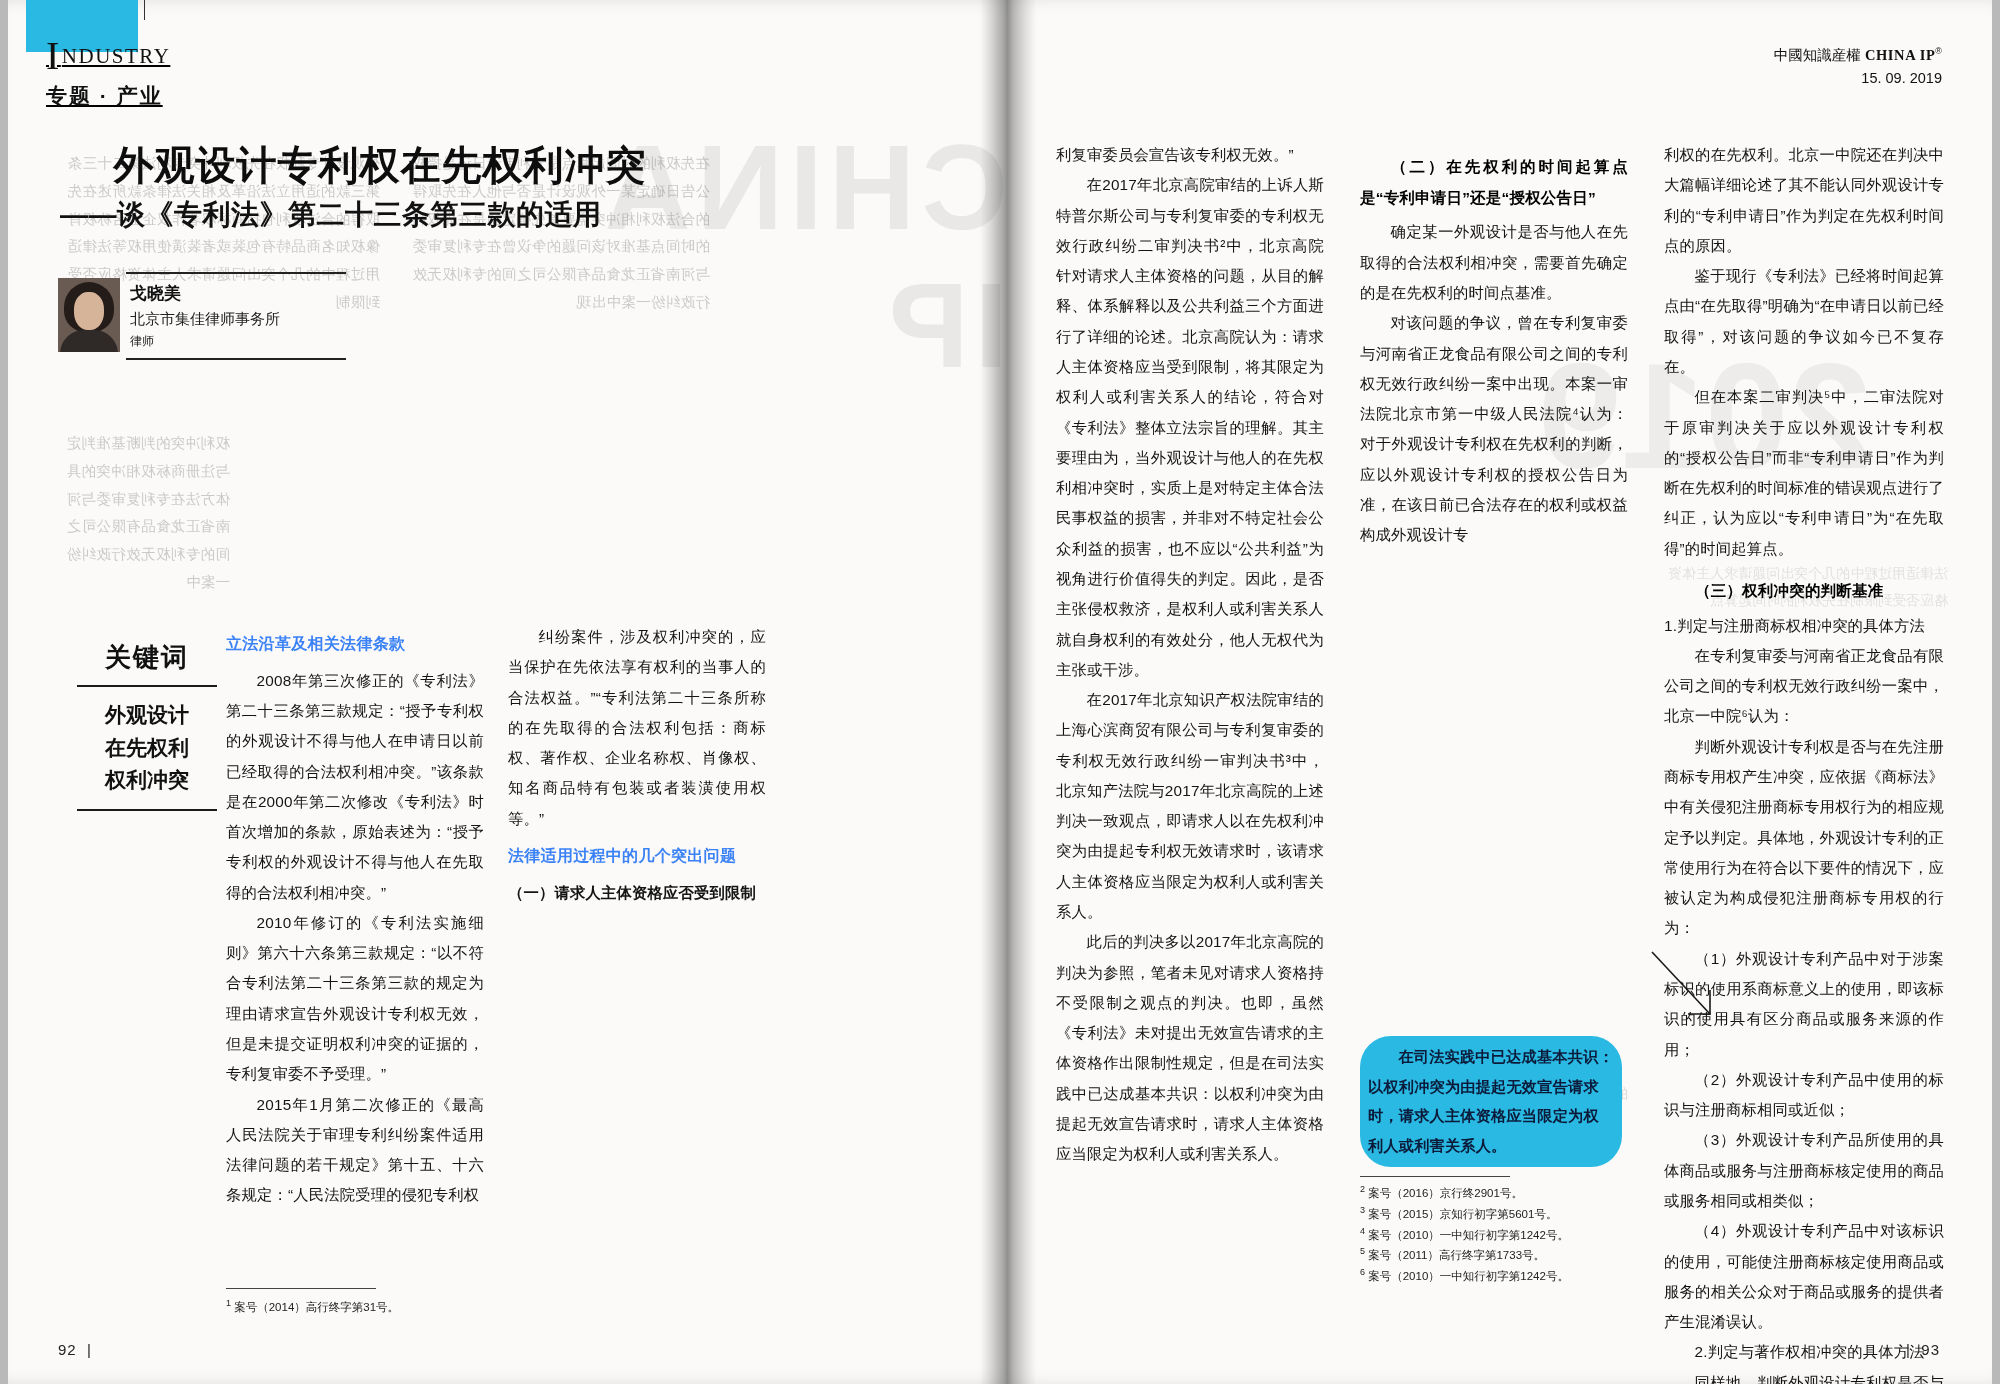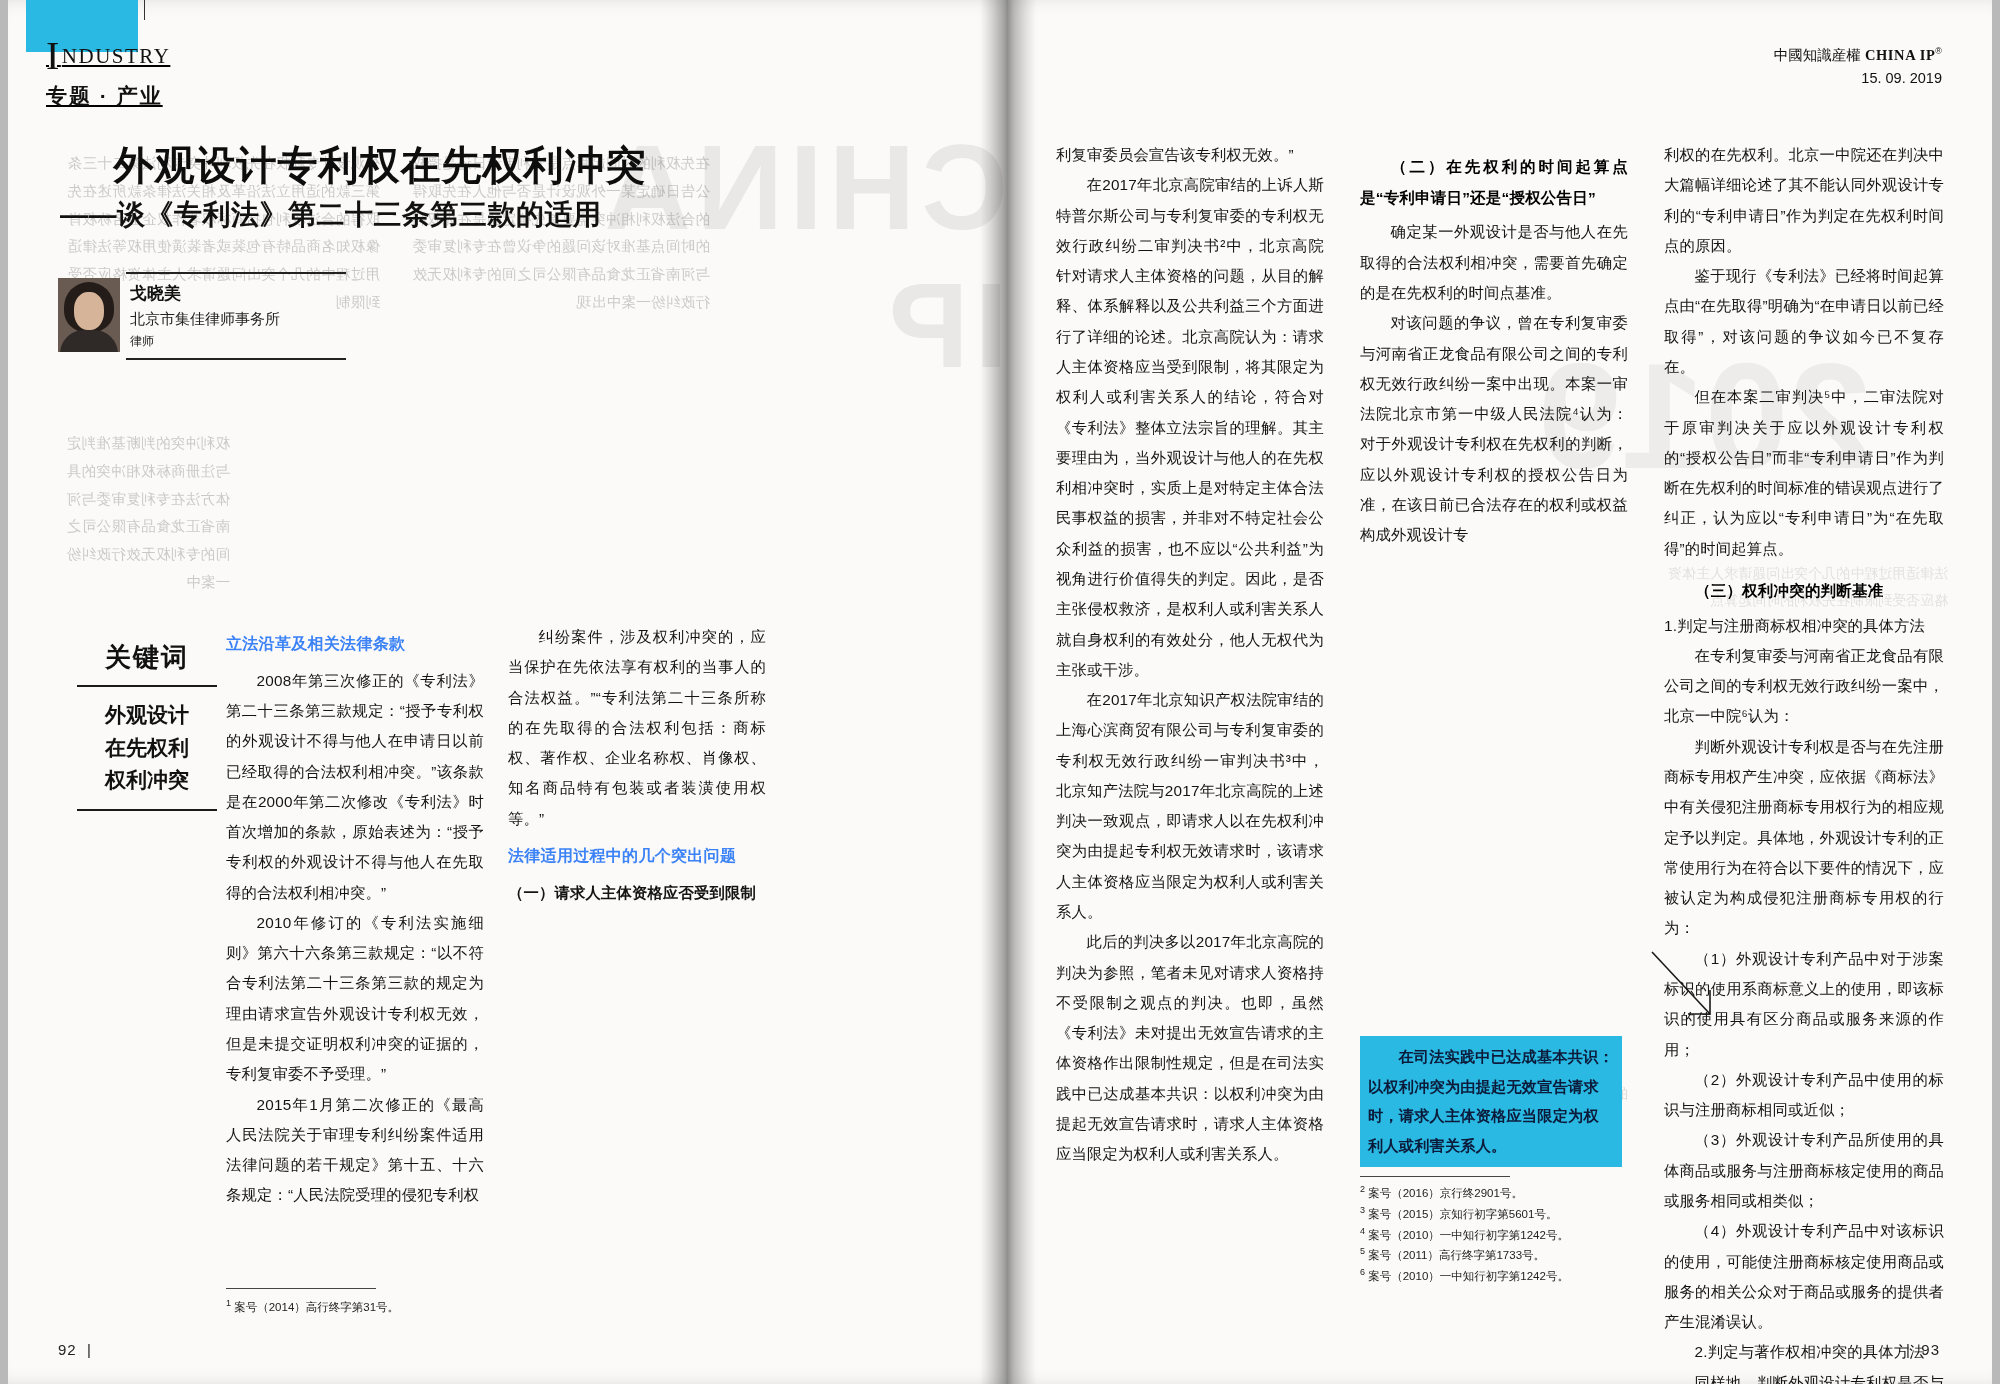--- a/index.html
+++ b/index.html
@@ -369,20 +369,21 @@
     width: 262px;
     background: #29b9e3;
     color: #0c1b3a;
     font-size: 15.2px;
     line-height: 1.95;
     font-weight: bold;
     padding: 6px 8px;
     box-sizing: border-box;
     text-indent: 2em;
     letter-spacing: 0.2px;
+    border-radius: 31px;
   }
   .annot-arrow {
     position: absolute;
     left: 640px;
     top: 950px;
     width: 70px;
     height: 78px;
   }
   .annot-arrow svg { display: block; }
 

